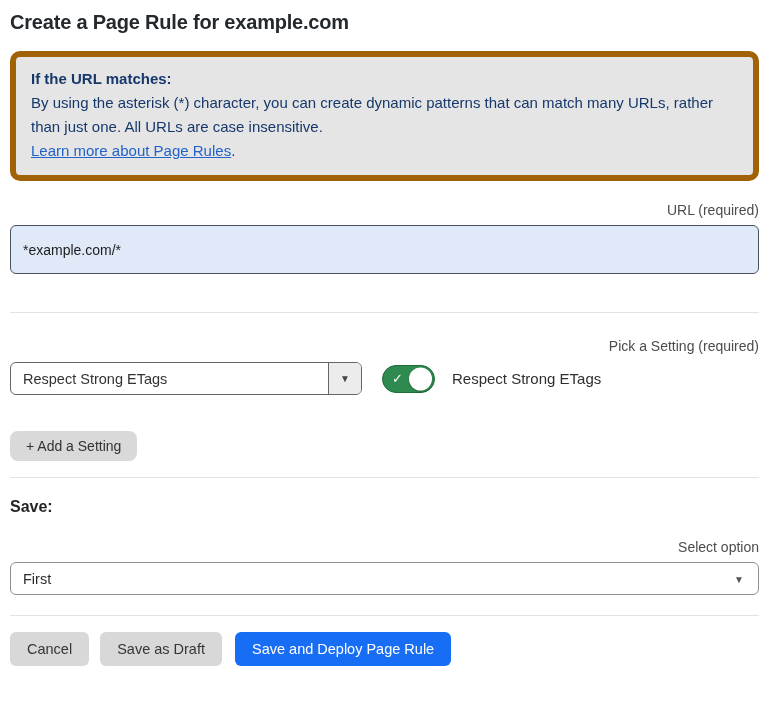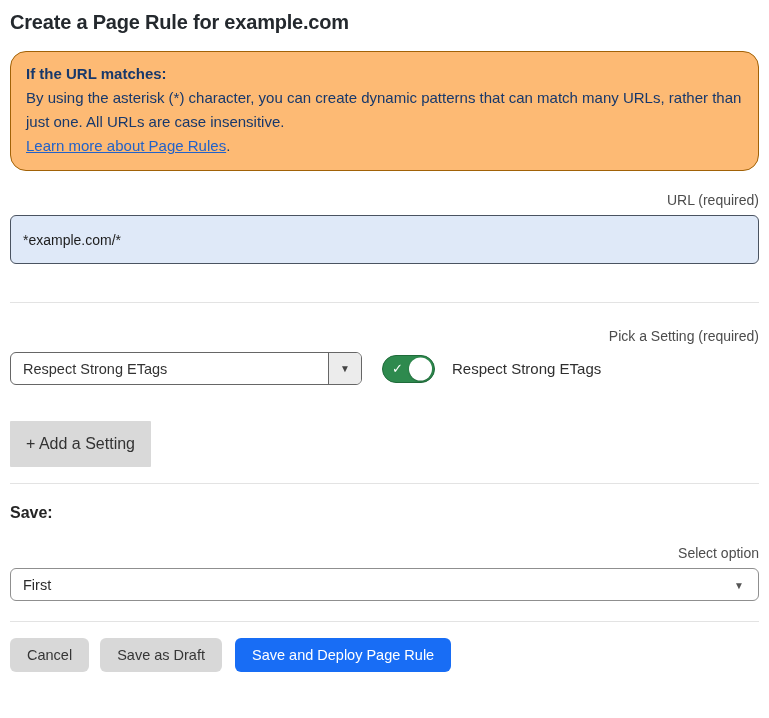--- a/index.html
+++ b/index.html
@@ -12,23 +12,23 @@
   .container { padding: 0 10px; }
 
   .page-title {
     margin-top: 11px;
     font-size: 20px; font-weight: 700; color: #24292e;
     letter-spacing: -0.2px;
   }
 
   .info-box {
     margin-top: 17px;
-    background: #fdba74;
-    border: 1px solid #a16207;
-    border-radius: 16px;
+    background: #e5e5e5;
+    border: 6px solid #a16207;
+    border-radius: 10px;
     padding: 10px 15px 12px;
     font-size: 15px; line-height: 24px; color: #17386b;
   }
   .info-box .info-heading { font-weight: 700; }
   .info-box a.info-link { color: #2262c9; text-decoration: underline; cursor: pointer; }
 
   .field-label {
     font-size: 14px; color: #4c4c4c; text-align: right;
   }
   .url-label { margin-top: 21px; }
@@ -102,23 +102,23 @@
     width: 23px; height: 23px;
     background: #ffffff; border-radius: 50%;
     box-shadow: 0 1px 2px rgba(0,0,0,0.25);
   }
   .toggle-text { margin-left: 17px; font-size: 15px; color: #2f2f2f; }
 
   .add-setting-btn {
     margin-top: 36px;
     display: inline-block;
     background: #d9d9d9;
-    border: none; border-radius: 1px;
-    padding: 14px 16px;
-    font-size: 16px; color: #333;
+    border: none; border-radius: 8px;
+    padding: 7px 16px;
+    font-size: 14px; color: #333;
     font-family: "Liberation Sans", "DejaVu Sans", sans-serif;
     cursor: pointer;
   }
 
   .order-heading { margin-top: 20px; }
   .order-label { margin-top: 23px; }
 
   .wide-select {
     margin-top: 7px;
     position: relative;

